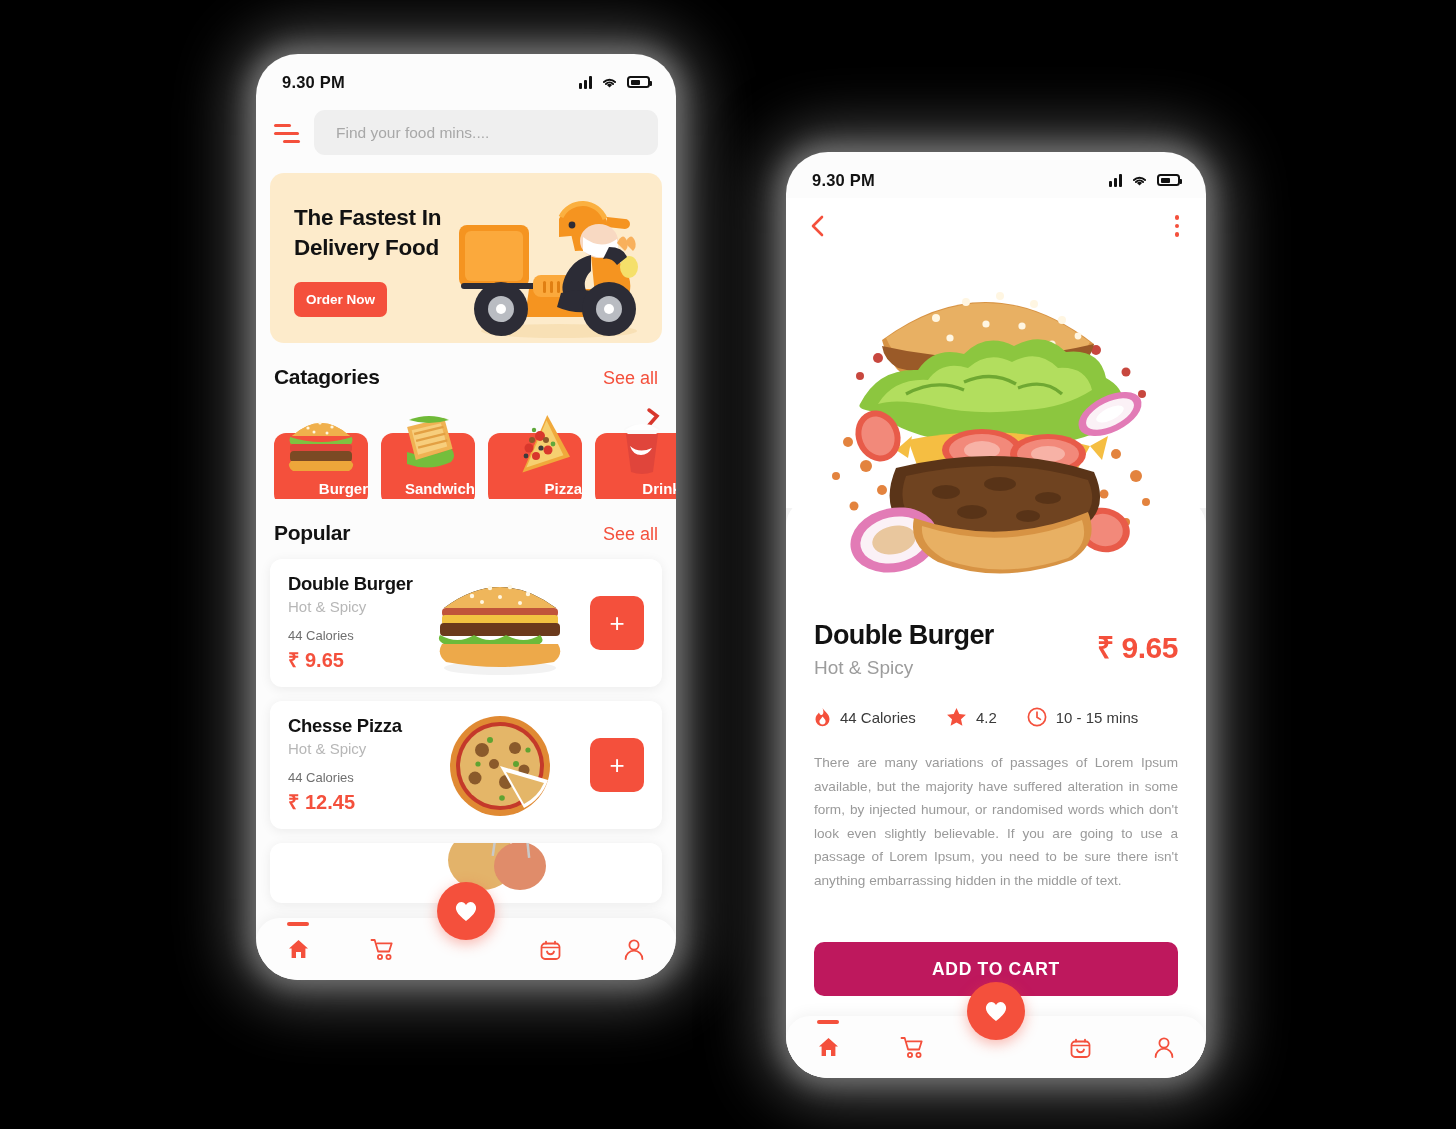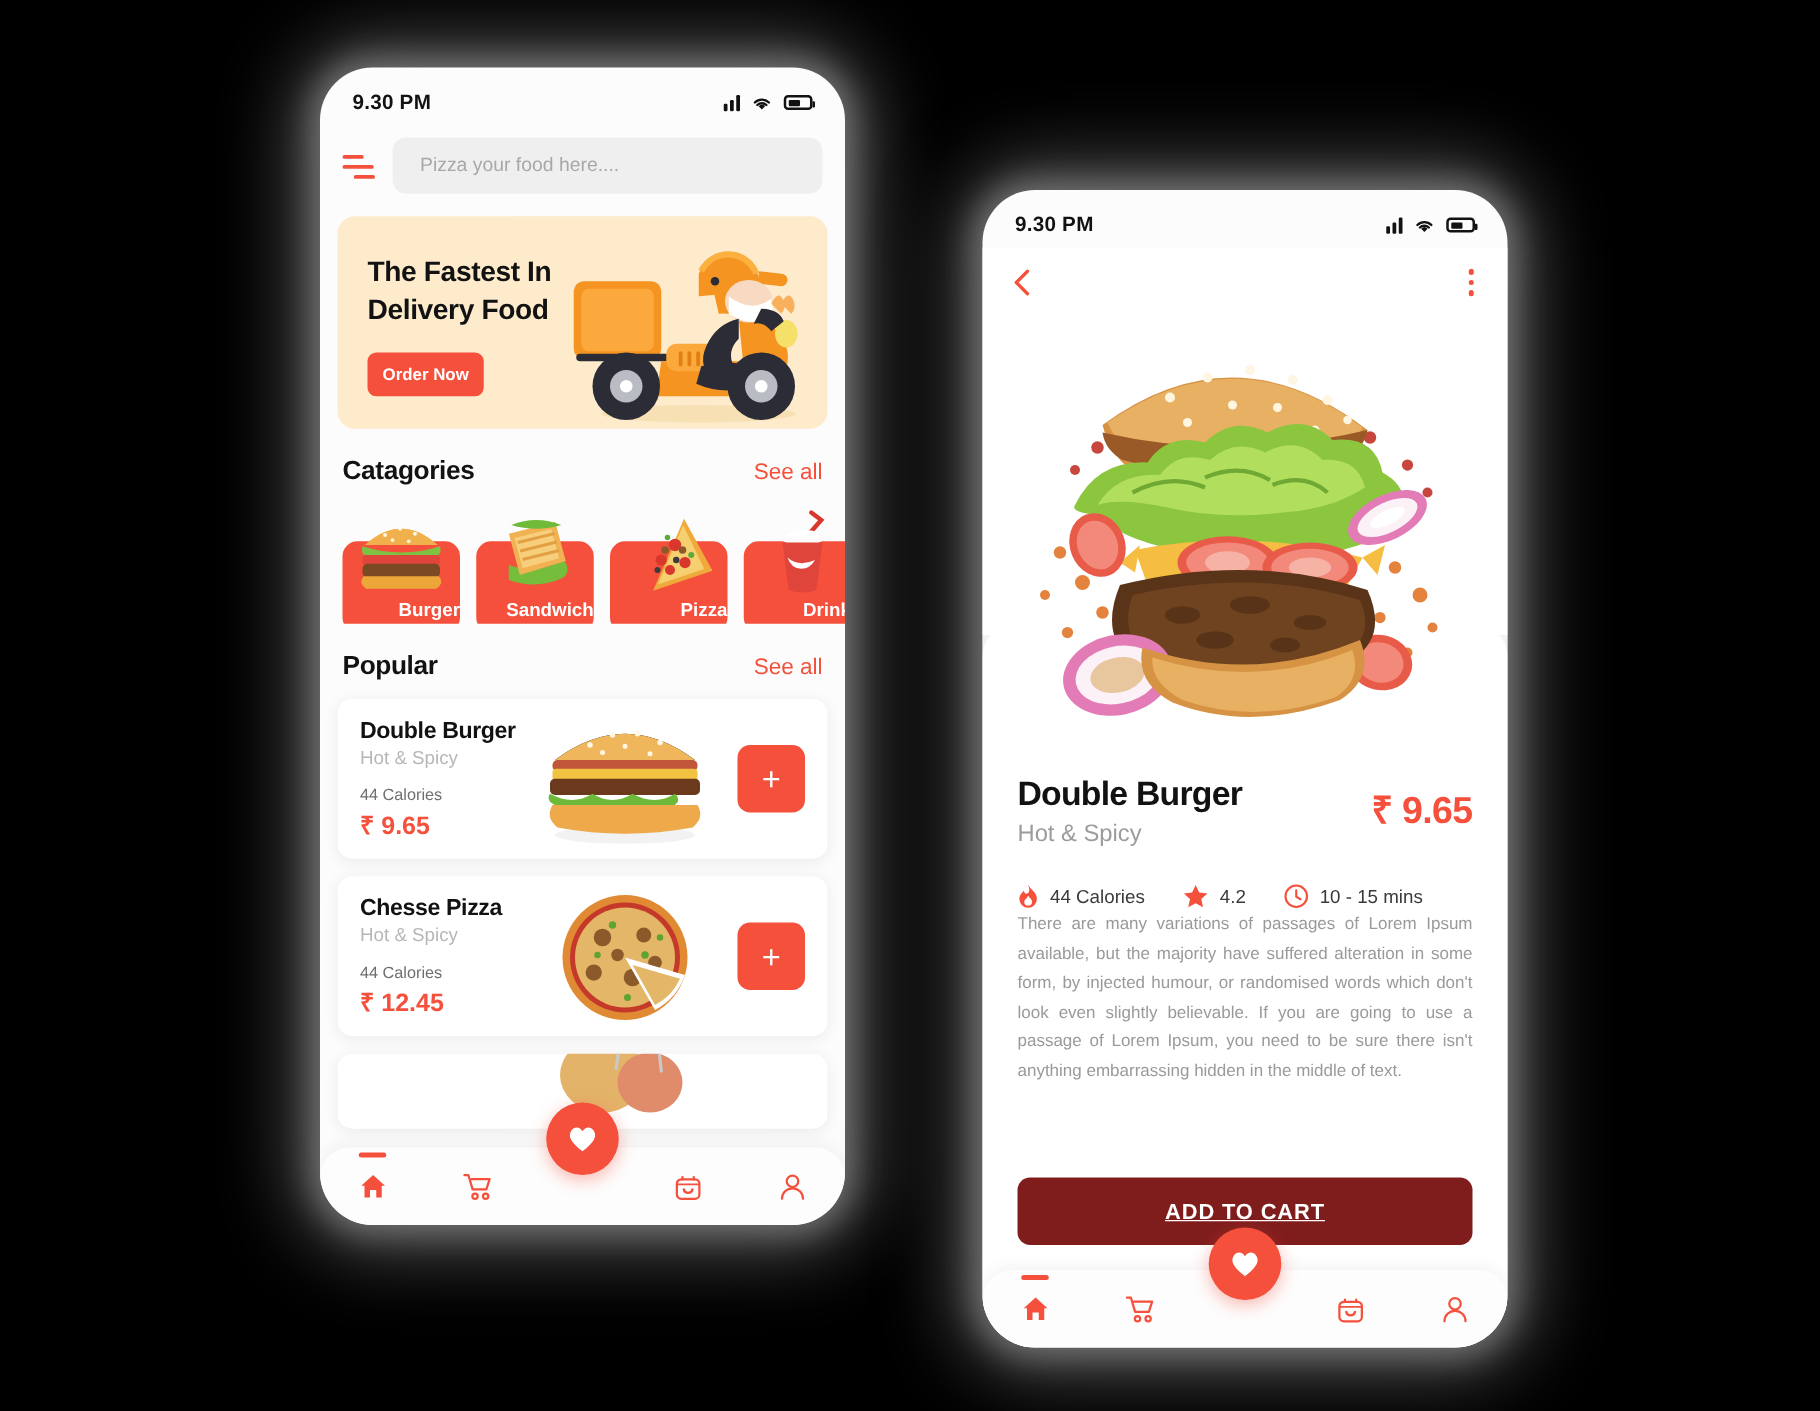--- a/index.html
+++ b/index.html
@@ -156,29 +156,28 @@
   }
   .prod-row { display:flex; align-items:flex-start; justify-content:space-between; }
   .prod-name { font-size:27px; font-weight:bold; color:#121212; letter-spacing:-.6px; }
   .prod-sub { font-size:19px; color:#9C9C9C; margin-top:6px; }
   .prod-price { font-size:30px; font-weight:bold; color:#F4503C; letter-spacing:-.5px; padding-top:6px; }
 
   .meta { display:flex; align-items:center; gap:30px; margin-top:28px; }
   .meta-item { display:flex; align-items:center; gap:9px; font-size:15px; color:#3A3A3A; }
 
   .desc {
-    font-size:13.6px; line-height:1.73; color:#9A9A9A;
+    margin-top:24px; font-size:13.6px; line-height:1.73; color:#9A9A9A;
     text-align:justify;
   }
   .cart-btn {
     position:absolute; left:28px; right:28px; bottom:82px;
-    height:54px; background:#7f1d1d; color:#fff; border:none; border-radius:10px;
+    height:54px; background:#be185d; color:#fff; border:none; border-radius:10px;
     font-size:17.5px; font-weight:bold; letter-spacing:.7px; cursor:pointer;
     font-family:inherit;
-    text-decoration:underline;
   }
 </style>
 </head>
 <body>
 
 <div class="phone one">
 
   <div class="statusbar">
     <span class="status-time">9.30 PM</span>
     <span class="status-icons">
@@ -200,21 +199,21 @@
 
   <div class="s1-body">
 
     <div class="searchrow">
       <div class="menu-icon">
           <i></i>
           <i></i>
           <i></i>
         </div>
       <div class="searchbox">
-        <span>Pizza your food here....</span>
+        <span>Find your food mins....</span>
       </div>
     </div>
 
     <div class="banner">
       <div class="banner-text">
         <h2>
           <span>The Fastest In</span><br>
           <span>Delivery Food</span>
         </h2>
         <button class="order-btn">Order Now</button>

